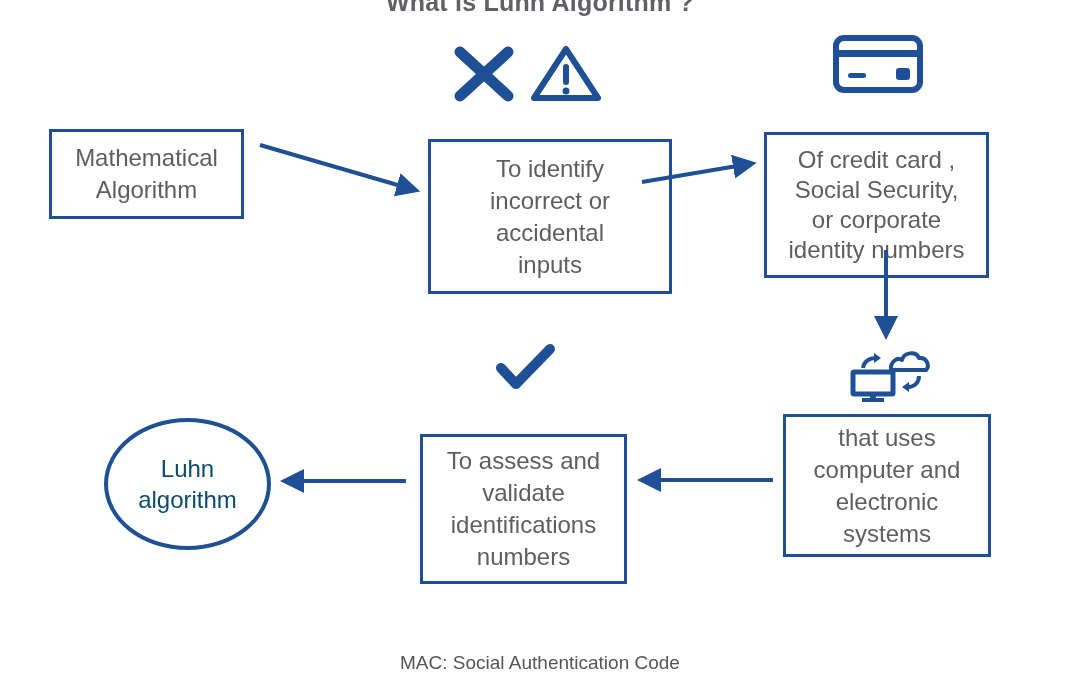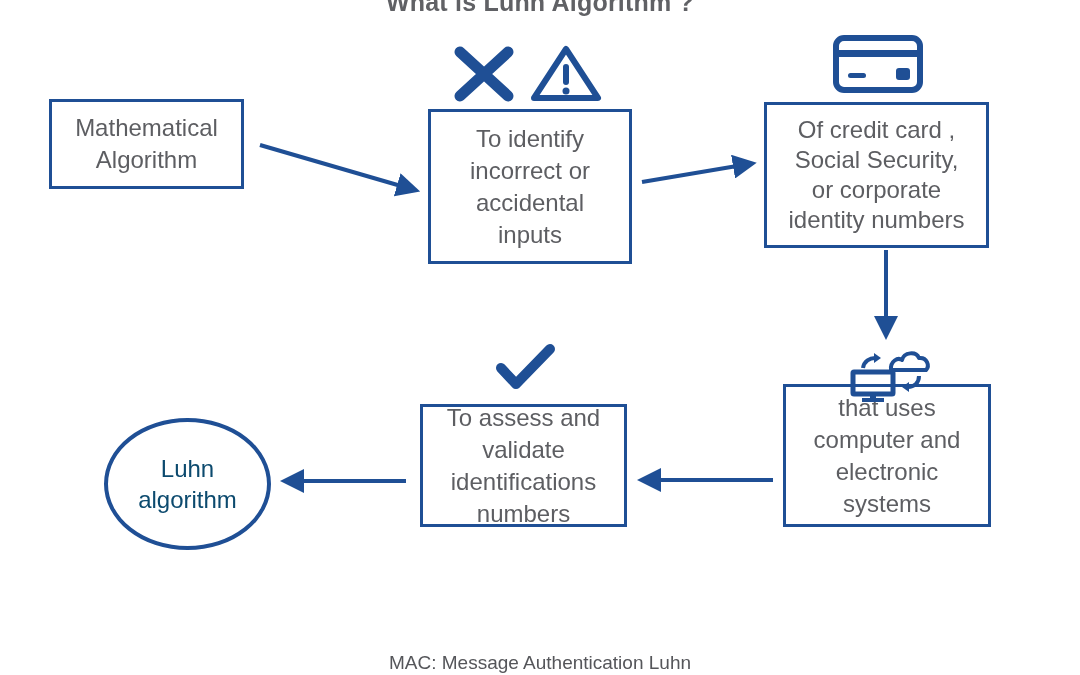--- a/index.html
+++ b/index.html
@@ -10,21 +10,21 @@
       color: #5f6064;
     }
     .title {
       position: absolute; left: 0; top: -12px; width: 1080px; text-align: center;
       font-size: 25px; font-weight: bold; color: #606165; letter-spacing: 0.2px;
     }
     .box {
       position: absolute; box-sizing: border-box;
       border: 3px solid #1f4f95; background: #ffffff;
       display: flex; align-items: center; justify-content: center; text-align: center;
-      font-size: 24px; line-height: 32px; color: #5d5e62; font-weight: 500;
+      font-size: 24px; line-height: 32px; color: #5d5e62; font-weight: 500; margin-top: 30px;
     }
     .box span { white-space: pre-line; }
     .ellipse {
       position: absolute; box-sizing: border-box;
       border: 4px solid #1f4f95; border-radius: 50%; background: #ffffff;
       display: flex; align-items: center; justify-content: center; text-align: center;
       font-size: 24px; line-height: 31px; color: #0c4a6e;
     }
     .ellipse span { white-space: pre-line; }
     .footer {
@@ -37,42 +37,42 @@
 </head>
 <body>
 
 <div class="title">What is Luhn Algorithm ?</div>
 
 <div class="box" style="left:49px; top:99px; width:195px; height:90px;">
   <span>Mathematical
 Algorithm</span>
 </div>
 
-<div class="box" style="left:428px; top:109px; width:204px; height:155px;">
+<div class="box" style="left:428px; top:109px; width:244px; height:155px;">
   <span>To identify
 incorrect or
 accidental
 inputs</span>
 </div>
 
 <div class="box" style="left:764px; top:102px; width:225px; height:146px; line-height:30px;">
   <span>Of credit card ,
 Social Security,
 or corporate
 identity numbers</span>
 </div>
 
 <div class="box" style="left:783px; top:384px; width:208px; height:143px;">
   <span>that uses
 computer and
 electronic
 systems</span>
 </div>
 
-<div class="box" style="left:420px; top:404px; width:207px; height:123px;">
+<div class="box" style="left:420px; top:404px; width:207px; height:150px;">
   <span>To assess and
 validate
 identifications
 numbers</span>
 </div>
 
 <div class="ellipse" style="left:104px; top:418px; width:167px; height:132px;">
   <span>Luhn
 algorithm</span>
 </div>
@@ -125,13 +125,13 @@
   <path d="M15,22 C16,15 22,12 27,12" fill="none" stroke="#1f4f95" stroke-width="4"></path>
   <path d="M26,7 L33,12 L26,17 Z" fill="#1f4f95"></path>
   <path d="M71,30 C71,37 66,41 60,41" fill="none" stroke="#1f4f95" stroke-width="4"></path>
   <path d="M61,36 L54,41 L61,46 Z" fill="#1f4f95"></path>
 </svg>
 
 <svg class="icon" style="left:494px; top:340px;" width="64" height="52" viewBox="0 0 64 52">
   <path d="M7,28 L22,44 L56,9" fill="none" stroke="#1f4f95" stroke-width="10" stroke-linecap="round" stroke-linejoin="round"></path>
 </svg>
 
-<div class="footer">MAC: Message Authentication Luhn</div>
+<div class="footer">MAC: Social Authentication Code</div>
 
 </body></html>

